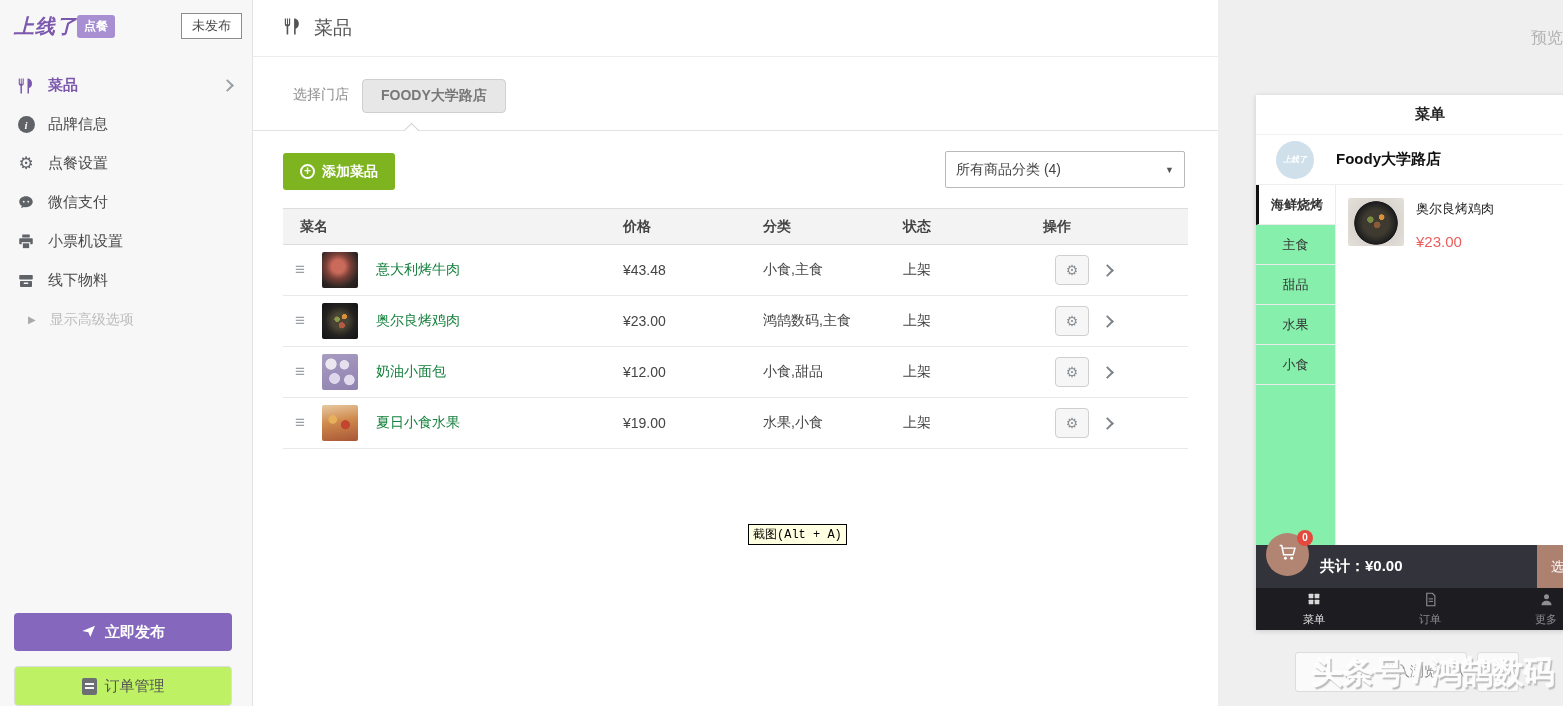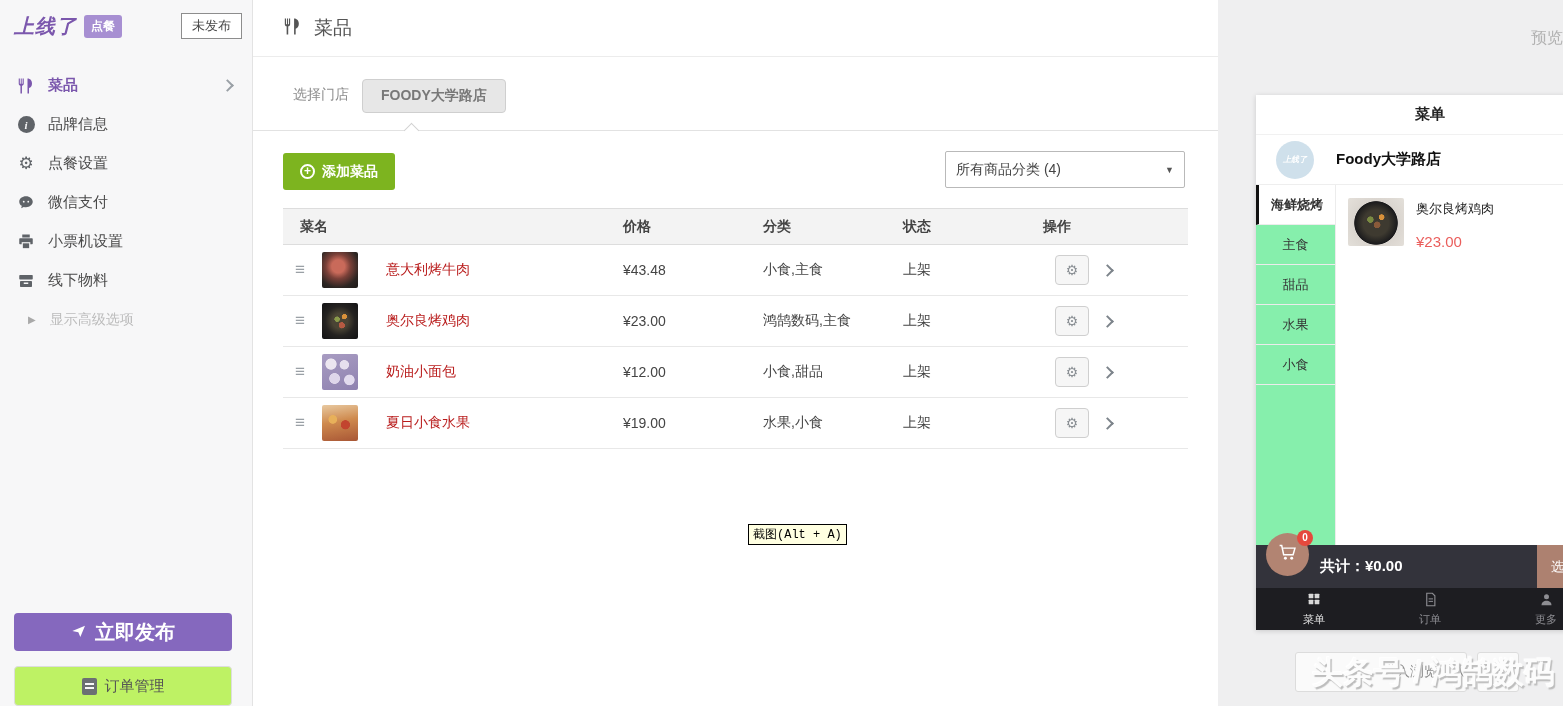--- a/index.html
+++ b/index.html
@@ -4,33 +4,33 @@
 <style>
   * { margin:0; padding:0; box-sizing:border-box; }
   html,body { width:1563px; height:706px; }
   body { font-family:"Liberation Sans","DejaVu Sans",sans-serif; background:#fff; overflow:hidden; position:relative; }
   .stage { position:absolute; left:0; top:0; width:1563px; height:706px; }
 
   
   .sidebar { position:absolute; left:0; top:0; width:253px; height:706px; background:#f7f7f8; border-right:1px solid #e3e3e3; }
   .logo-row { position:absolute; left:14px; top:13px; display:flex; align-items:center; }
   .logo { font-size:20px; font-weight:bold; font-style:italic; color:#7b57ad; letter-spacing:1px; }
-  .logo-badge { margin-left:7px; background:#a78fd2; color:#fff; font-size:12px; padding:3px 7px; border-radius:3px; font-weight:bold; }
+  .logo-badge { background:#a78fd2; color:#fff; font-size:12px; padding:3px 7px; border-radius:3px; font-weight:bold; }
   .unpublished { position:absolute; right:10px; top:13px; border:1px solid #8d8d8d; background:#fff; color:#4a4a4a; font-size:13px; padding:3px 10px; }
   .menu { position:absolute; left:0; top:66px; right:0; }
   .menu-item { position:relative; height:39px; display:flex; align-items:center; padding-left:16px; font-size:15px; color:#4a4a4a; cursor:pointer; }
   .menu-item .mi-icon { width:20px; height:20px; margin-right:12px; display:flex; align-items:center; justify-content:center; }
   .menu-item.active { color:#7b57ad; font-weight:bold; }
   .chev { width:9px; height:9px; border-top:2px solid #9aa0a6; border-right:2px solid #9aa0a6; transform:rotate(45deg); }
   .menu-item .side-chev { position:absolute; right:20px; }
   .info-circle { width:17px; height:17px; border-radius:50%; background:#5f6368; color:#f7f7f8; font-size:11px; font-weight:bold; font-family:"Liberation Serif",serif; display:flex; align-items:center; justify-content:center; font-style:italic; }
   .gear-glyph { font-size:17px; color:#5f6368; line-height:1; }
   .advanced { height:39px; display:flex; align-items:center; padding-left:28px; font-size:14px; color:#bcbcbc; cursor:pointer; }
   .advanced .tri { font-size:10px; color:#a9a9a9; margin-right:14px; }
-  .publish-btn { position:absolute; left:14px; top:613px; width:218px; height:38px; background:#8568be; border:none; border-radius:4px; color:#fff; font-size:20px; font-weight:bold; display:flex; align-items:center; justify-content:center; gap:8px; cursor:pointer; font-family:inherit; }
+  .publish-btn { position:absolute; left:14px; top:613px; width:218px; height:38px; background:#8568be; border:none; border-radius:4px; color:#fff; font-size:15px; font-weight:bold; display:flex; align-items:center; justify-content:center; gap:8px; cursor:pointer; font-family:inherit; }
   .orders-btn { position:absolute; left:14px; top:666px; width:218px; height:40px; background:#bef264; border:1px solid #ddd; border-radius:4px; color:#555; font-size:15px; display:flex; align-items:center; justify-content:center; gap:8px; cursor:pointer; font-family:inherit; }
   .doc-mini { width:15px; height:17px; background:#6b6f73; border-radius:2px; position:relative; }
   .doc-mini:before { content:""; position:absolute; left:3px; top:5px; width:9px; height:2px; background:#f7f7f8; box-shadow:0 4px 0 #f7f7f8; }
 
   
   .main { position:absolute; left:253px; top:0; width:965px; height:706px; background:#fff; }
   .main-header { height:57px; border-bottom:1px solid #ececec; display:flex; align-items:center; padding-left:30px; gap:12px; }
   .main-title { font-size:19px; color:#555; }
   .store-row { position:relative; height:74px; border-bottom:1px solid #e2e2e2; }
   .store-label { position:absolute; left:40px; top:29px; font-size:14px; color:#8d8d8d; }
@@ -46,21 +46,21 @@
   .t-head { display:grid; grid-template-columns:340px 140px 140px 140px 1fr; height:37px; align-items:center; background:#f3f3f3; border-top:1px solid #ddd; border-bottom:1px solid #ddd; font-size:14px; font-weight:bold; color:#444; }
   .t-head .th:first-child { padding-left:17px; }
   .t-row { display:grid; grid-template-columns:340px 140px 140px 140px 1fr; height:51px; align-items:center; border-bottom:1px solid #e8e8e8; font-size:14px; color:#444; }
   .cell-name { display:flex; align-items:center; padding-left:12px; }
   .handle { font-size:17px; color:#9aa0a6; margin-right:17px; cursor:grab; }
   .thumb { width:36px; height:36px; border-radius:2px; flex:none; }
   .thumb-1 { background:radial-gradient(circle at 45% 40%, #c96a5a 0 22%, #7a4038 42%, #2c2522 72%, #1d1a18 100%); }
   .thumb-2 { background:radial-gradient(circle at 42% 45%, #8a9a4a 0 9%, transparent 10%), radial-gradient(circle at 62% 38%, #d8913a 0 8%, transparent 9%), radial-gradient(circle at 55% 62%, #b55a42 0 10%, transparent 11%), radial-gradient(circle at 50% 50%, #4a4434 0 30%, #242220 58%, #121214 100%); }
   .thumb-3 { background:radial-gradient(circle at 25% 28%, #ece6f0 0 14%, transparent 16%), radial-gradient(circle at 62% 30%, #e6dfee 0 13%, transparent 15%), radial-gradient(circle at 35% 68%, #ded6ea 0 15%, transparent 17%), radial-gradient(circle at 76% 72%, #e2dbee 0 13%, transparent 15%), linear-gradient(160deg, #a89cc2, #8f82b0); }
   .thumb-4 { background:radial-gradient(circle at 30% 40%, #e8b05a 0 12%, transparent 14%), radial-gradient(circle at 65% 55%, #c2452f 0 14%, transparent 16%), linear-gradient(170deg, #e8c9a0 0%, #cf8a4e 45%, #a85635 100%); }
-  .dish-name { margin-left:28px; color:#b91c1c; }
+  .dish-name { margin-left:18px; color:#15803d; }
   .cell-action { display:flex; align-items:center; gap:14px; padding-left:12px; }
   .gear-btn { width:34px; height:30px; background:#f6f6f6; border:1px solid #cfcfcf; border-radius:4px; color:#8a8f94; font-size:14px; display:flex; align-items:center; justify-content:center; cursor:pointer; }
   .row-chev { width:9px; height:9px; border-top:2px solid #7d848b; border-right:2px solid #7d848b; transform:rotate(45deg); cursor:pointer; }
 
   .tooltip { position:absolute; left:748px; top:524px; background:#ffffe1; border:1px solid #000; font-family:"Liberation Mono","DejaVu Sans Mono",monospace; font-size:12px; color:#000; padding:1px 4px; z-index:40; }
 
   
   .preview-panel { position:absolute; left:1218px; top:0; width:345px; height:706px; background:#efeff0; }
   .panel-title { text-align:right; margin-top:28px; font-size:16px; color:#b2b2b2; }
   .phone { position:absolute; left:38px; top:95px; width:348px; height:535px; background:#fff; box-shadow:0 1px 5px rgba(0,0,0,0.16); display:flex; flex-direction:column; }

